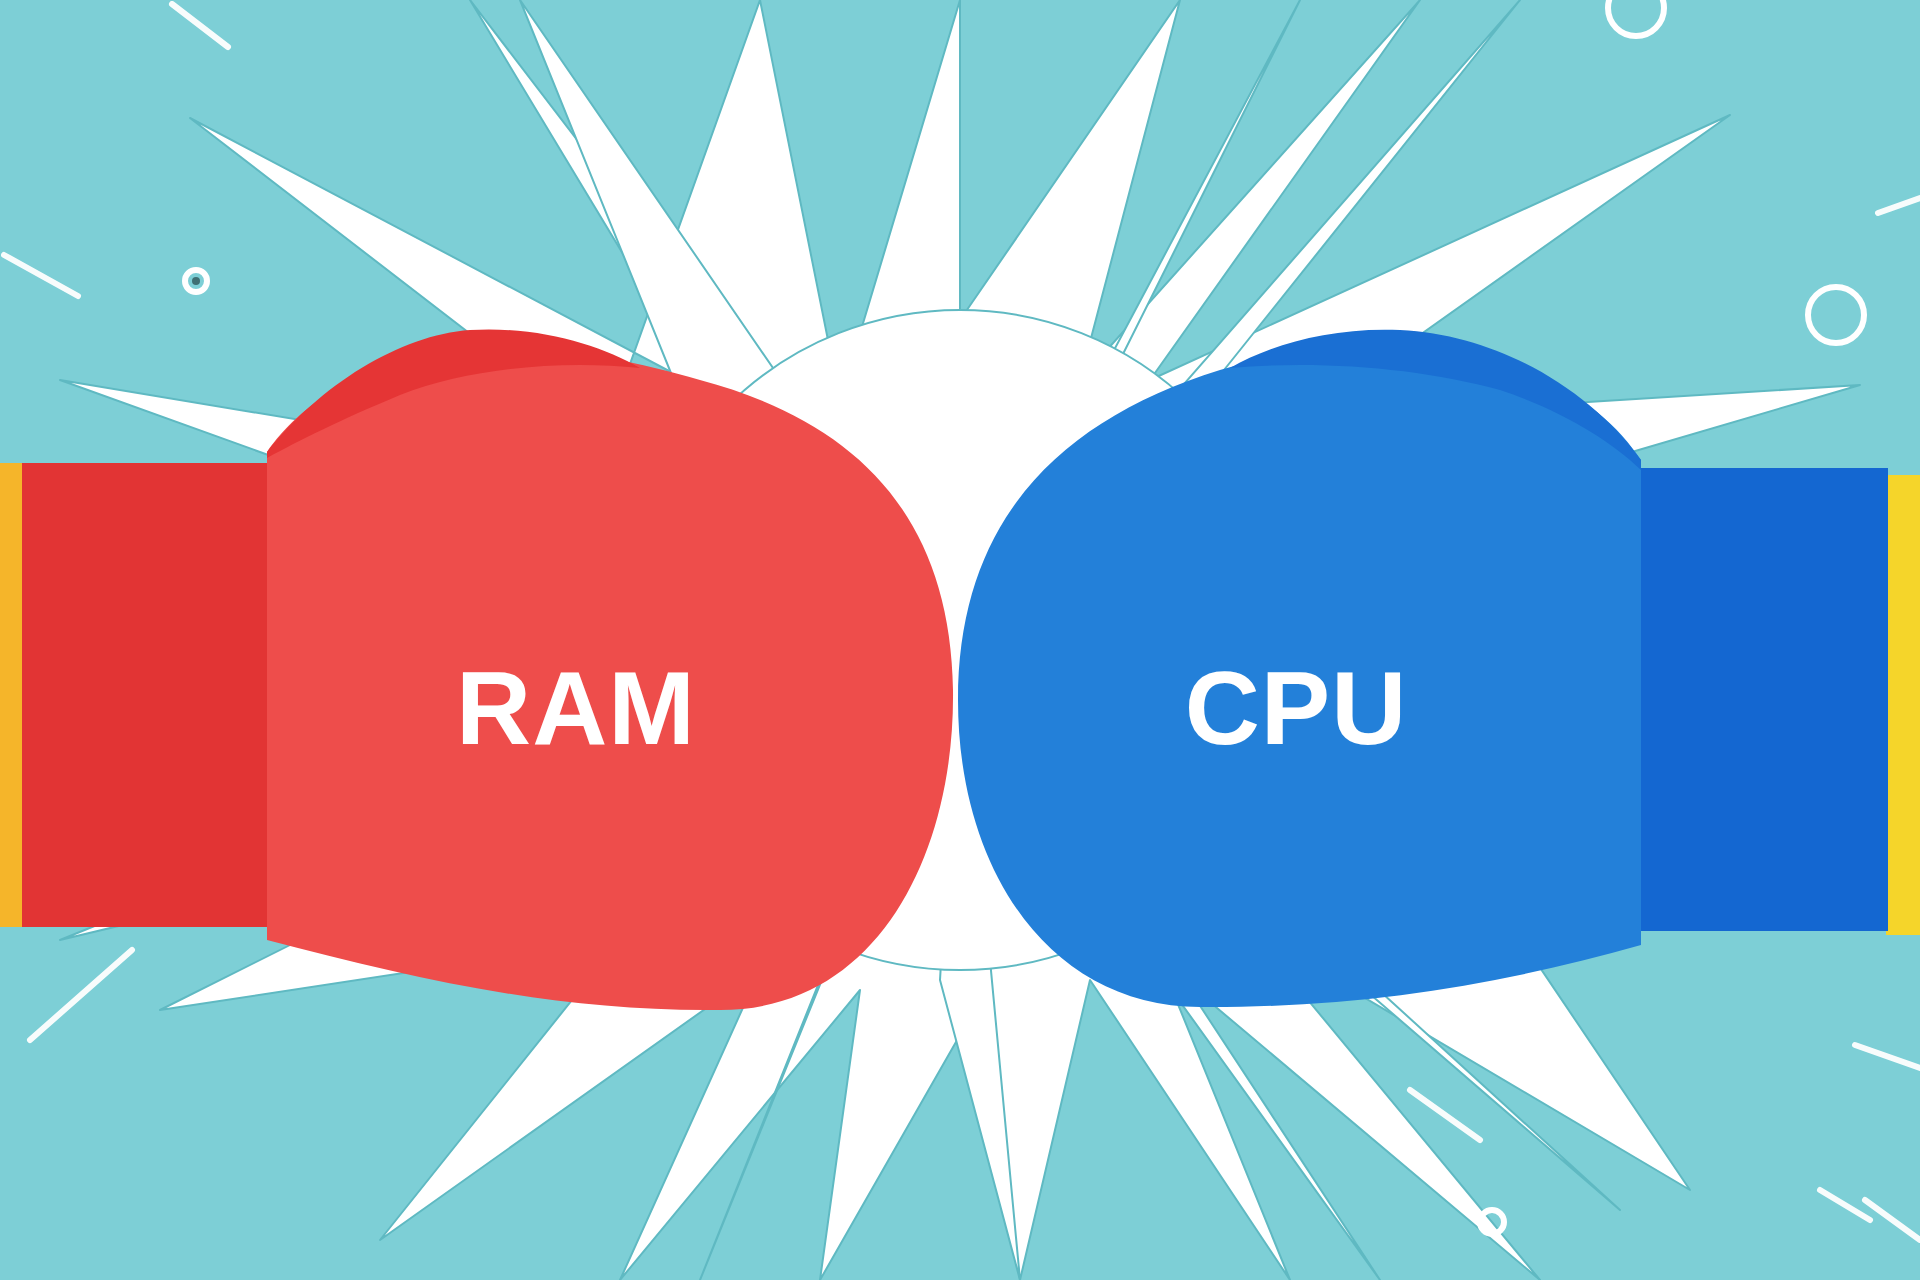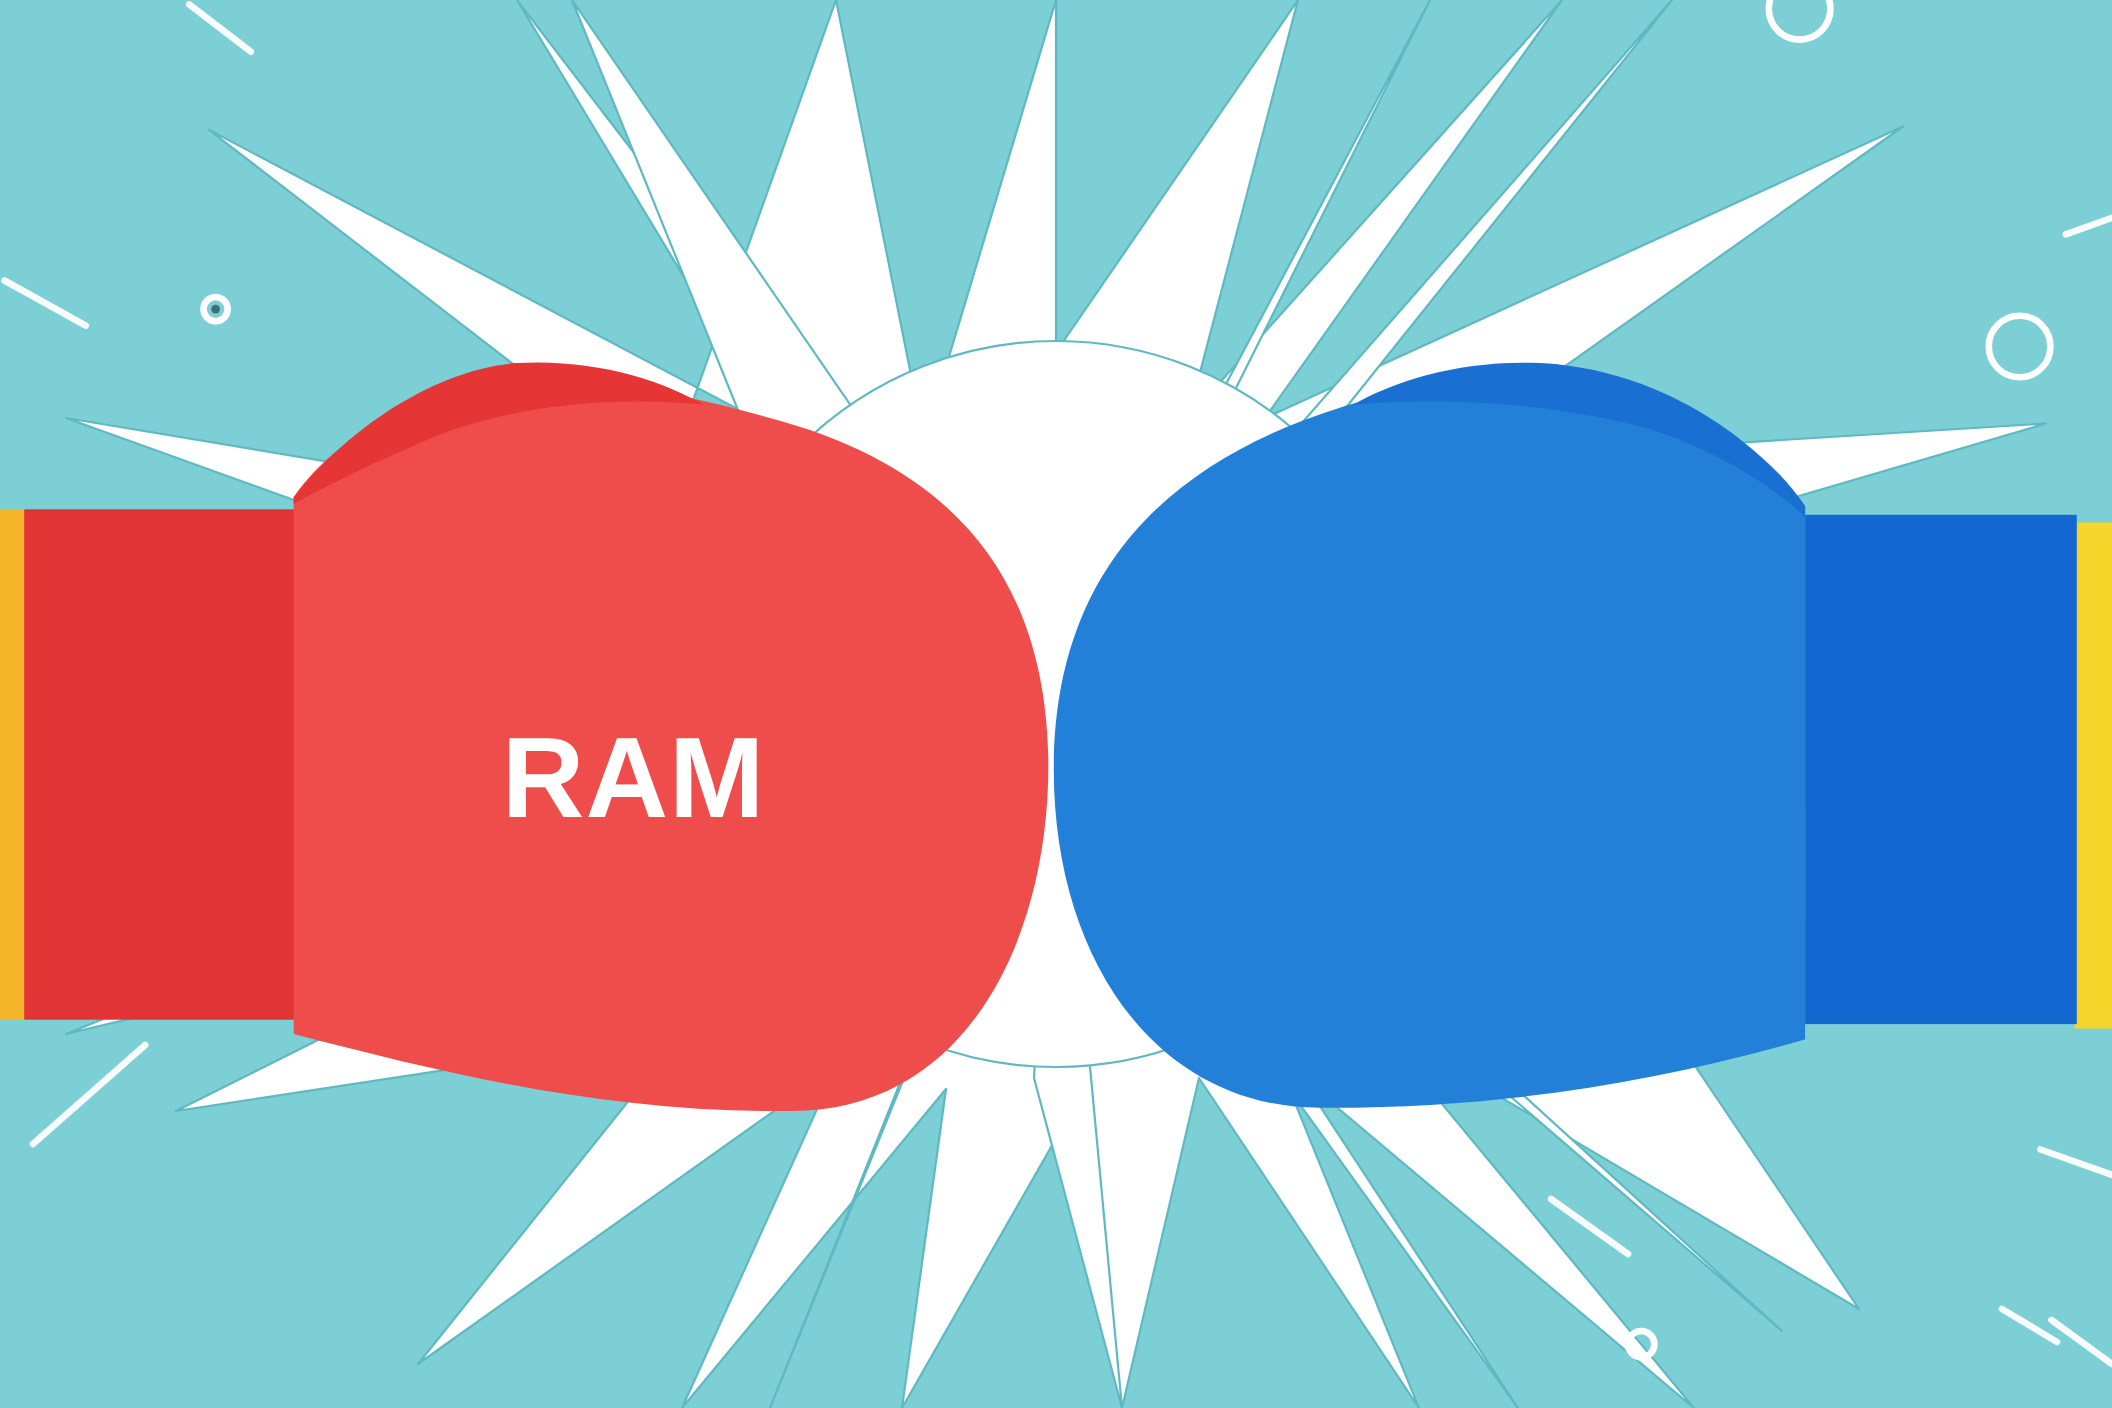--- a/index.html
+++ b/index.html
@@ -100,13 +100,14 @@
            C1360,1008 1500,985 1641,945 Z" fill="#2380d9"></path>
       <path d="M1641,460
            C1590,390 1500,335 1400,330
            C1330,327 1270,345 1230,368
            C1320,360 1420,368 1500,390
            C1560,410 1610,440 1641,470 Z" fill="#1a6fd3"></path>
     </g>
   </svg>
 
   <div class="label" style="left:576px; top:708px;">RAM</div>
+  <div class="label" style="left:1296px; top:708px;">CPU</div>
 </div>
 
 </body></html>

